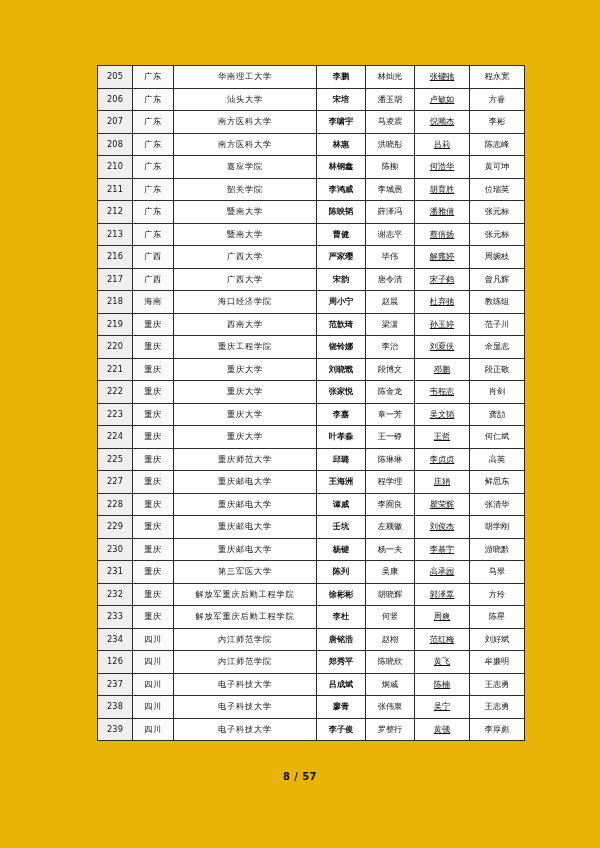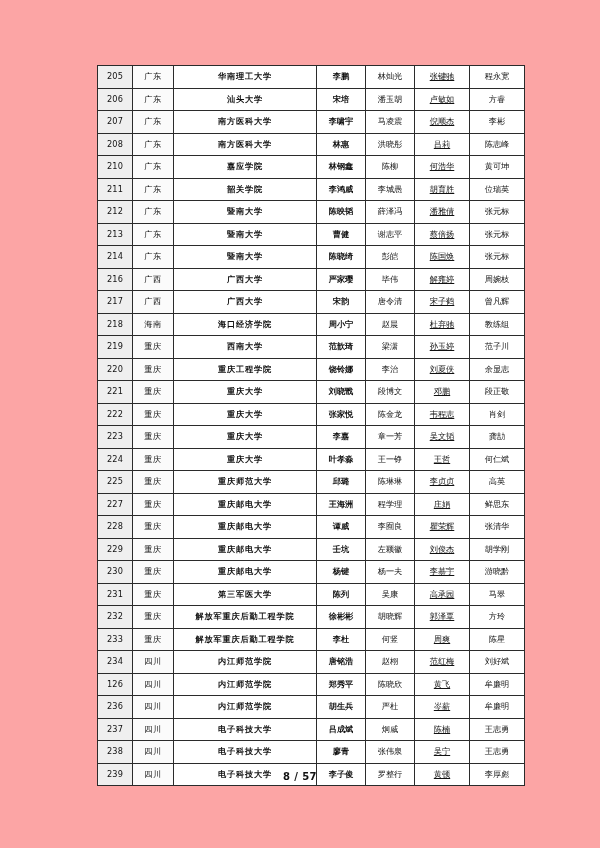--- a/index.html
+++ b/index.html
@@ -10,21 +10,21 @@
     width: 600px;
     height: 848px;
     background: #ffffff;
     font-family: "DejaVu Sans", "Liberation Sans", sans-serif;
     overflow: hidden;
   }
   .page {
     position: relative;
     width: 600px;
     height: 848px;
-    background: #fca5a5;
+    background: #eab308;
     box-sizing: border-box;
   }
   .table-wrap {
     position: absolute;
     left: 97px;
     top: 65px;
     width: 406px;
   }
   table.roster {
     border-collapse: collapse;
@@ -53,21 +53,20 @@
   }
   td.c-province {
     width: 38px;
     background: #fbfbfb;
     letter-spacing: 0.5px;
   }
   td.c-school {
     width: 140px;
     background: #ffffff;
     letter-spacing: 0.8px;
-    font-weight: bold;
   }
   td.c-m1 {
     width: 46px;
     font-weight: bold;
   }
   td.c-m2 {
     width: 46px;
   }
   td.c-m3 {
     width: 52px;
@@ -163,29 +162,20 @@
           <tr>
             <td class="c-index">213</td>
             <td class="c-province">广东</td>
             <td class="c-school">暨南大学</td>
             <td class="c-m1">曹健</td>
             <td class="c-m2">谢志平</td>
             <td class="c-m3">蔡倍扬</td>
             <td class="c-coach">张元标</td>
           </tr>
           <tr>
-            <td class="c-index">214</td>
-            <td class="c-province">广东</td>
-            <td class="c-school">暨南大学</td>
-            <td class="c-m1">陈晓绮</td>
-            <td class="c-m2">彭皑</td>
-            <td class="c-m3">陈国焕</td>
-            <td class="c-coach">张元标</td>
-          </tr>
-          <tr>
             <td class="c-index">216</td>
             <td class="c-province">广西</td>
             <td class="c-school">广西大学</td>
             <td class="c-m1">严家璎</td>
             <td class="c-m2">毕伟</td>
             <td class="c-m3">解雍婷</td>
             <td class="c-coach">周婉枝</td>
           </tr>
           <tr>
             <td class="c-index">217</td>
@@ -343,29 +333,20 @@
           <tr>
             <td class="c-index">126</td>
             <td class="c-province">四川</td>
             <td class="c-school">内江师范学院</td>
             <td class="c-m1">郑秀平</td>
             <td class="c-m2">陈晓欣</td>
             <td class="c-m3">黄飞</td>
             <td class="c-coach">牟廉明</td>
           </tr>
           <tr>
-            <td class="c-index">236</td>
-            <td class="c-province">四川</td>
-            <td class="c-school">内江师范学院</td>
-            <td class="c-m1">胡生兵</td>
-            <td class="c-m2">严杜</td>
-            <td class="c-m3">岑薪</td>
-            <td class="c-coach">牟廉明</td>
-          </tr>
-          <tr>
             <td class="c-index">237</td>
             <td class="c-province">四川</td>
             <td class="c-school">电子科技大学</td>
             <td class="c-m1">吕成斌</td>
             <td class="c-m2">炯威</td>
             <td class="c-m3">陈楠</td>
             <td class="c-coach">王志勇</td>
           </tr>
           <tr>
             <td class="c-index">238</td>

